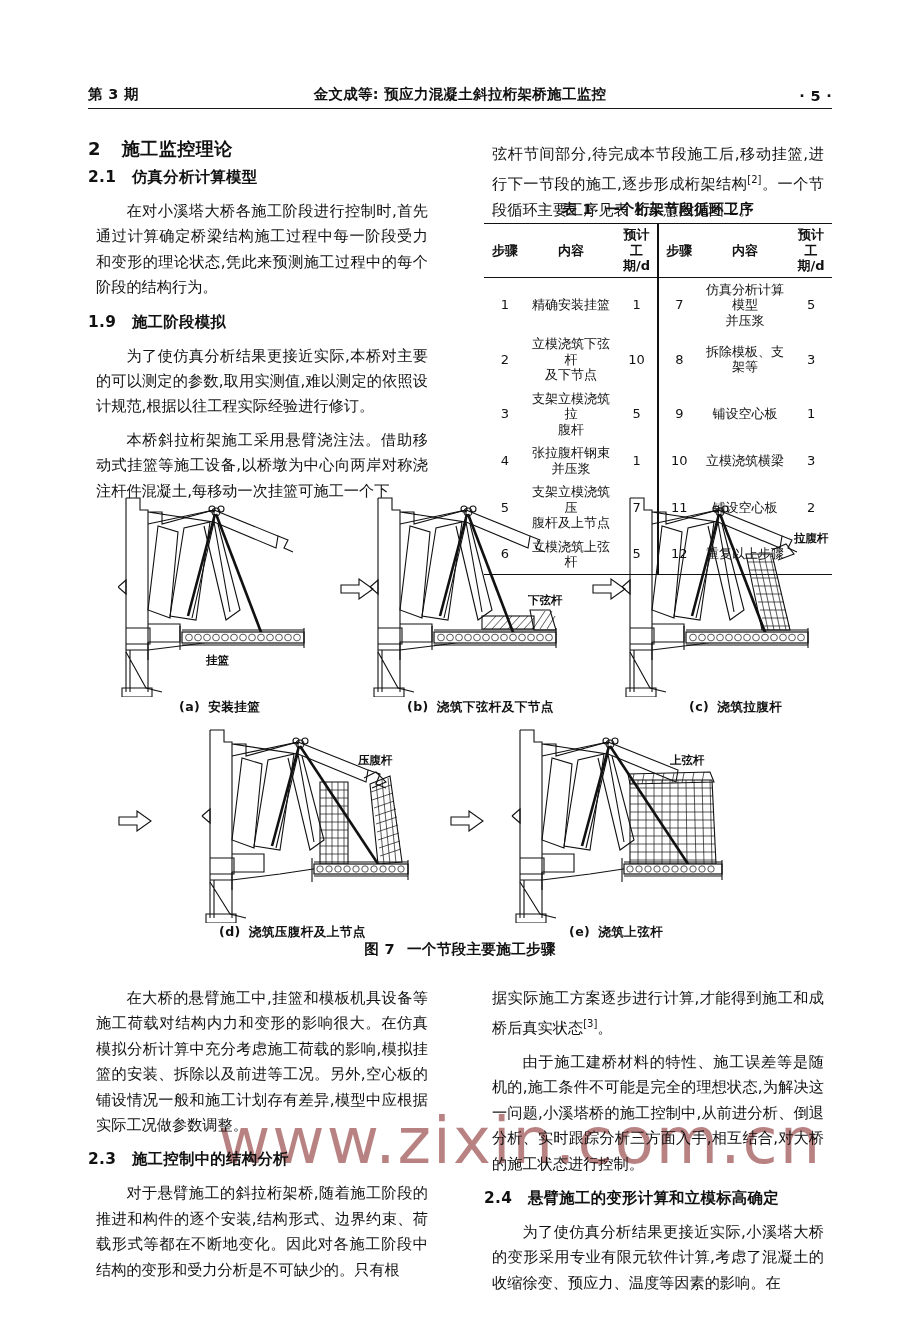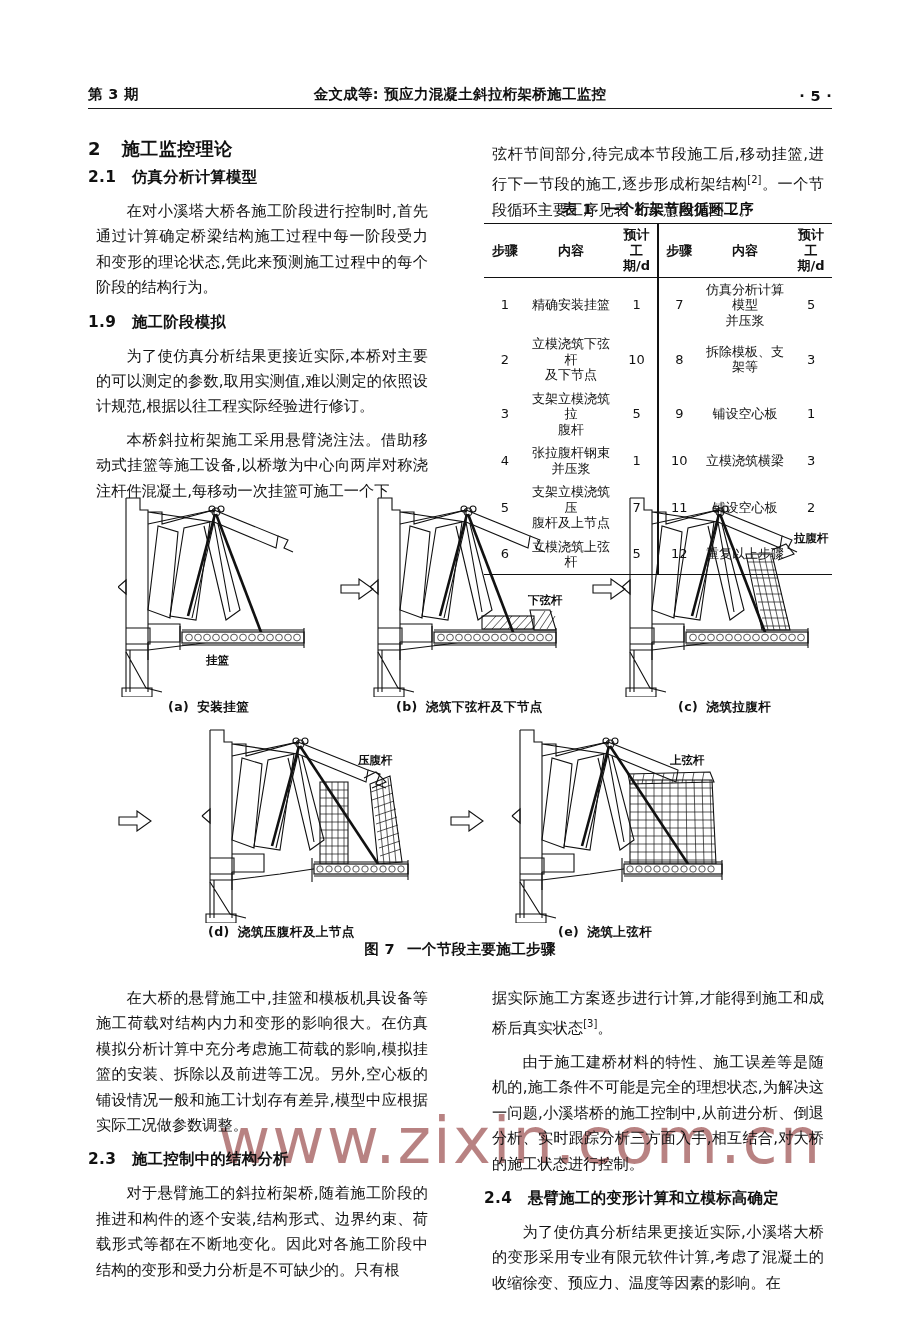--- a/index.html
+++ b/index.html
@@ -151,20 +151,21 @@
   .row1 { top: 0; height: 230px; }
   .row2 { top: 236px; height: 200px; }
 
   .panel { position: absolute; top: 0; }
   .cap {
     position: absolute;
     font-size: 12.6px;
     font-weight: 700;
     letter-spacing: .4px;
     white-space: nowrap;
+    margin-left: 11px;
   }
   .cap .cid { margin-right: 8px; }
 
   .fig-caption {
     position: absolute;
     left: 0;
     top: 448px;
     width: 744px;
     text-align: center;
     font-size: 14.6px;

